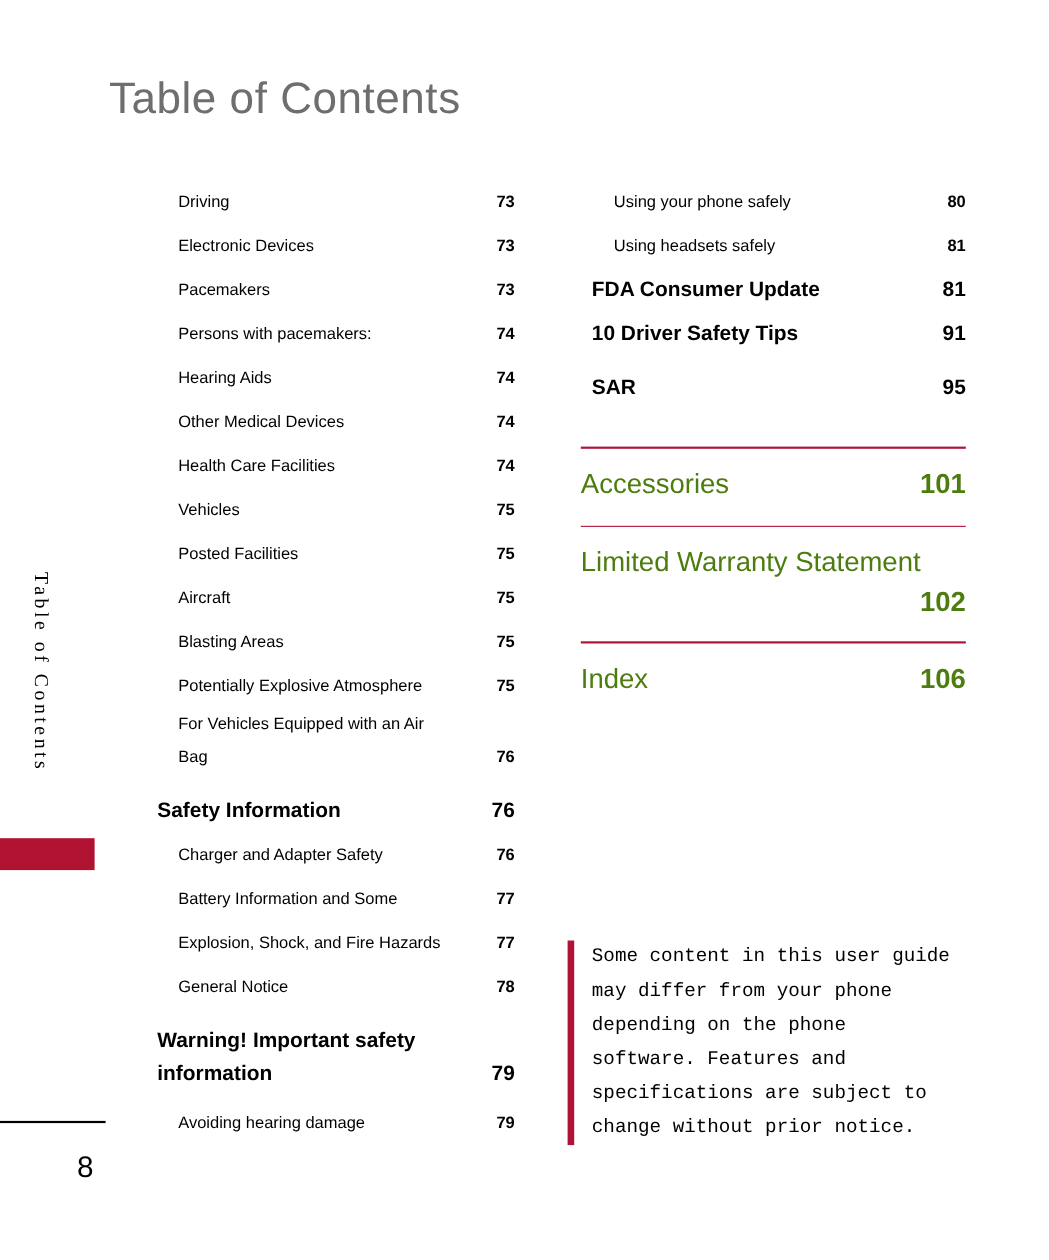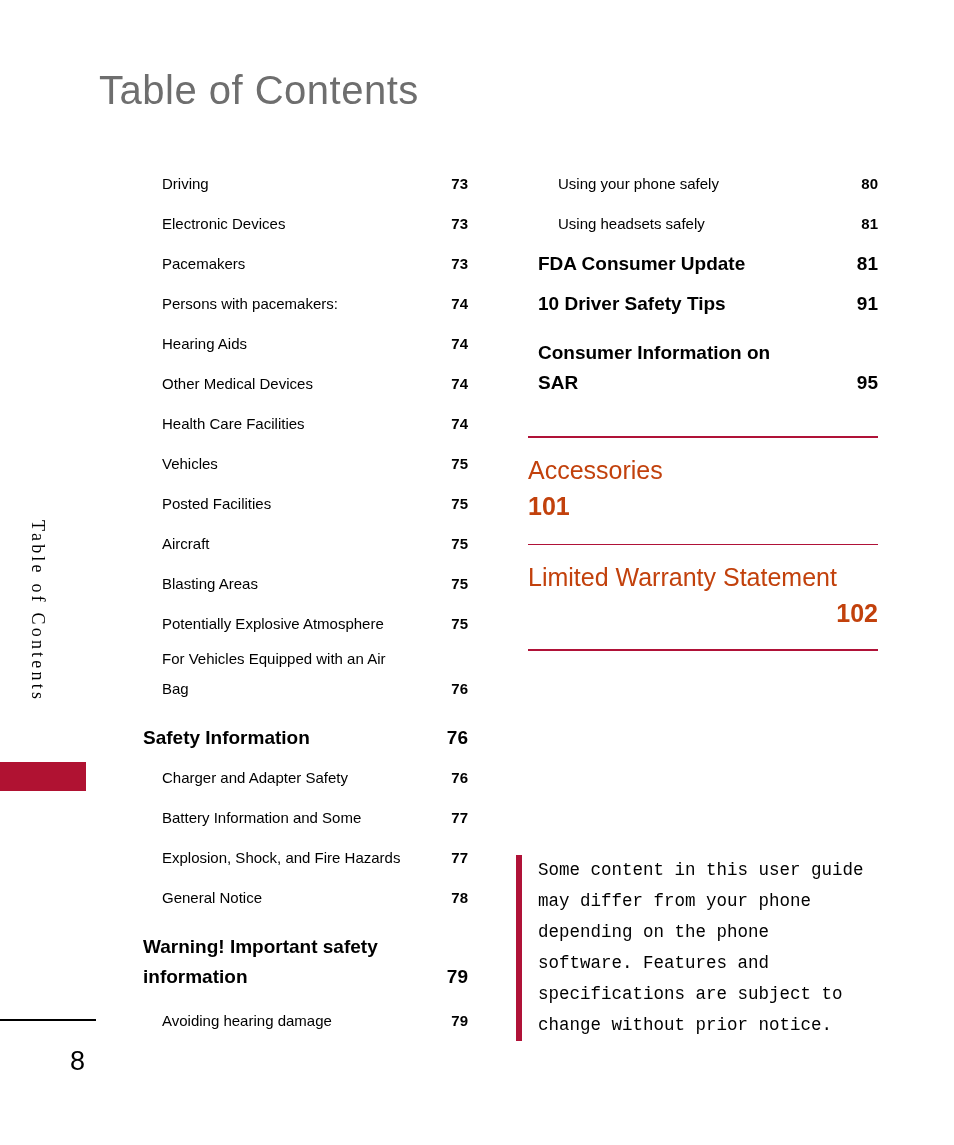--- a/index.html
+++ b/index.html
@@ -116,24 +116,23 @@
     font-weight: bold;
     line-height: 40px;
     padding-left: 0px;
   }
   .lvl1.tight { line-height: 30px; }
 
   
   .part {
     font-size: 25px;
     font-weight: 400;
-    color: #c2410c;
+    color: #4d7c0f;
     line-height: 36px;
     padding-left: 0px;
-    flex-direction: column;
   }
 
   
   .toc-row.wrap {
     display: block;
   }
   .toc-row.wrap .toc-title {
     display: block;
     padding-right: 0;
   }
@@ -332,21 +331,20 @@
   </div>
 
   <div class="toc-row lvl1" style="padding-left:10px;">
     <span class="toc-title">10 Driver Safety Tips</span>
     <span class="toc-page">91</span>
   </div>
 
   <div class="gap-14"></div>
 
   <div class="toc-row wrap lvl1 tight" style="padding-left:10px;">
-    <span class="toc-title">Consumer Information on</span>
     <span class="lastline">
       <span class="frag">SAR</span>
       <span class="toc-page">95</span>
     </span>
   </div>
 
   <div class="gap-14"></div>
 
 
   <div class="gap-24"></div>
@@ -362,20 +360,24 @@
   <div class="part-rule"></div>
   <div class="gap-14"></div>
   <div class="toc-row wrap part">
     <span class="toc-title">Limited Warranty Statement</span>
     <span class="toc-page">102</span>
   </div>
   <div class="gap-18"></div>
 
   <div class="part-rule"></div>
   <div class="gap-14"></div>
+  <div class="toc-row part">
+    <span class="toc-title">Index</span>
+    <span class="toc-page">106</span>
+  </div>
 
 </div>
 
 <div id="note-box">
   <div id="note-bar"></div>
   <div id="note-text">Some content in this user guide may differ from your phone depending on the phone software. Features and specifications are subject to change without prior notice.</div>
 </div>
 
 <div id="footer-rule"></div>
 <div id="folio">8</div>

